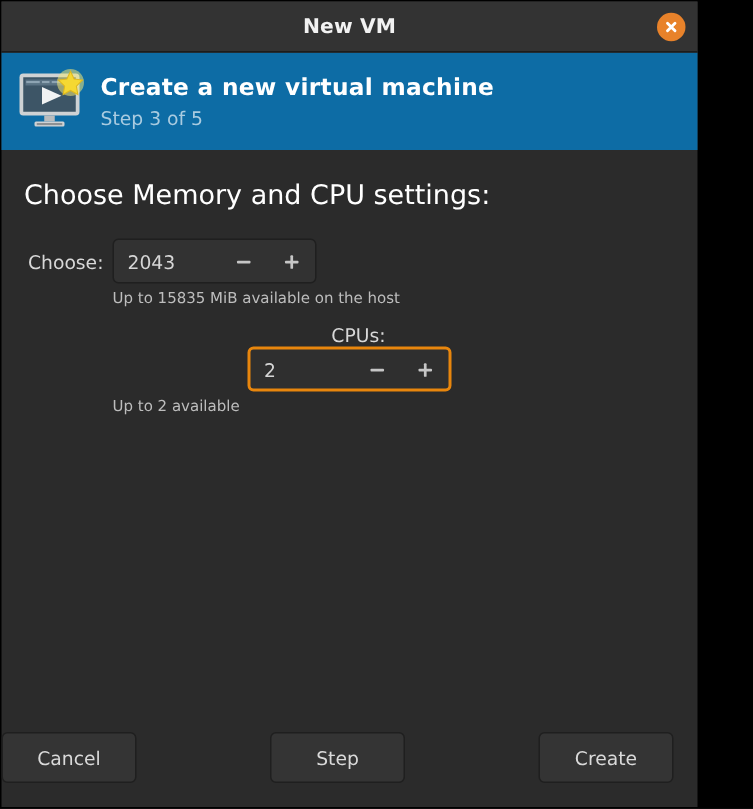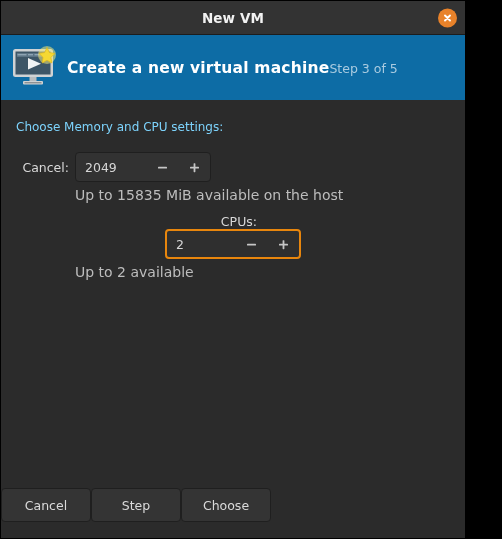--- a/index.html
+++ b/index.html
@@ -69,21 +69,21 @@
     padding: 0 0 0 10px;
     box-sizing: border-box;
   }
   .banner-icon {
     width: 48px;
     height: 44px;
     position: relative;
     flex: 0 0 auto;
     margin-right: 8px;
   }
-  .banner-text { display: flex; flex-direction: row; justify-content: center; }
+  .banner-text { display: flex; flex-direction: column; justify-content: center; }
   .banner-title {
     font-size: 15.5px;
     font-weight: bold;
     color: #ffffff;
     line-height: 20px;
     letter-spacing: 0.2px;
   }
   .banner-step {
     font-size: 12.5px;
     color: #a9cbe0;
@@ -92,22 +92,22 @@
   }
 
   
   .content {
     flex: 1 1 auto;
     position: relative;
     padding: 14px 14px 0 14px;
     box-sizing: border-box;
   }
   .intro {
-    font-size: 12px;
-    color: #7dd3fc;
+    font-size: 18px;
+    color: #ffffff;
     margin: 6px 0 0 1px;
   }
 
   .form {
     margin-top: 18px;
   }
   .row {
     display: flex;
     align-items: center;
   }
@@ -148,33 +148,33 @@
     height: 100%;
     display: flex;
     align-items: center;
     justify-content: center;
     cursor: pointer;
     flex: 0 0 auto;
   }
   .spin-btn svg { display: block; }
 
   .hint {
-    font-size: 14px;
+    font-size: 10px;
     color: #bdbdbd;
     margin: 5px 0 0 60px;
   }
   .row-cpus { margin-top: 11px; flex-direction: column; }
 
   
   .footer {
     height: 56px;
     min-height: 56px;
     display: flex;
     align-items: center;
-    justify-content: flex-start;
+    justify-content: space-between;
     padding: 0 16px 10px 0;
     box-sizing: border-box;
   }
   .btn {
     min-width: 90px;
     height: 34px;
     box-sizing: border-box;
     background: #343434;
     border: 1px solid #1f1f1f;
     border-radius: 4px;
@@ -229,23 +229,23 @@
       <span class="banner-step">Step 3 of 5</span>
     </div>
   </div>
 
   <div class="content">
     <div class="intro">Choose Memory and CPU settings:</div>
 
     <div class="form">
 
       <div class="row">
-        <span class="row-label">Cancel:</span>
+        <span class="row-label">Choose:</span>
         <div class="spinner">
-          <span class="spinner-value">2049</span>
+          <span class="spinner-value">2043</span>
           <div class="spin-btn">
             <svg width="13" height="13" viewBox="0 0 13 13">
               <rect x="2" y="5.8" width="9" height="1.8" rx="0.6" fill="#c6c6c6"></rect>
             </svg>
           </div>
           <div class="spin-btn">
             <svg width="13" height="13" viewBox="0 0 13 13">
               <rect x="2" y="5.8" width="9" height="1.8" rx="0.6" fill="#c6c6c6"></rect>
               <rect x="5.6" y="2.2" width="1.8" height="9" rx="0.6" fill="#c6c6c6"></rect>
             </svg>
@@ -272,16 +272,16 @@
         </div>
       </div>
       <div class="hint">Up to 2 available</div>
 
     </div>
   </div>
 
   <div class="footer">
     <div class="btn">Cancel</div>
     <div class="btn">Step</div>
-    <div class="btn">Choose</div>
+    <div class="btn">Create</div>
   </div>
 
 </div>
 
 </body></html>

